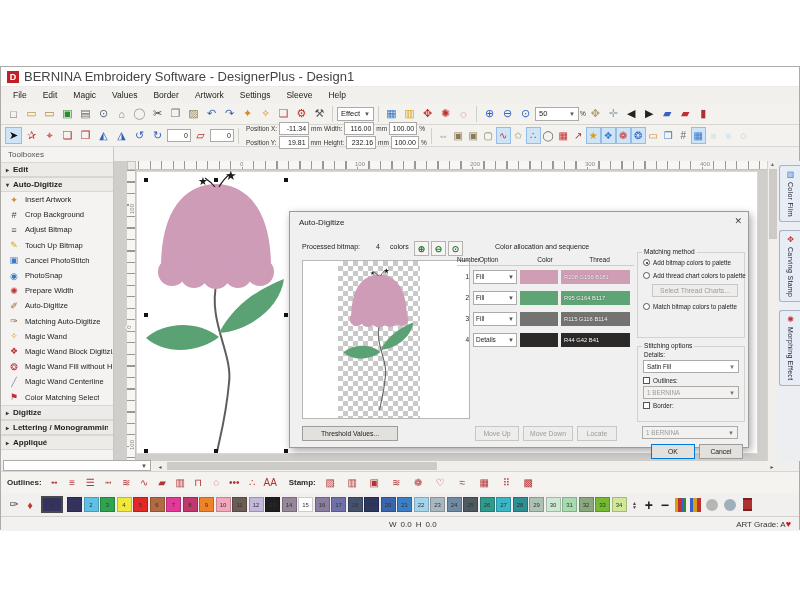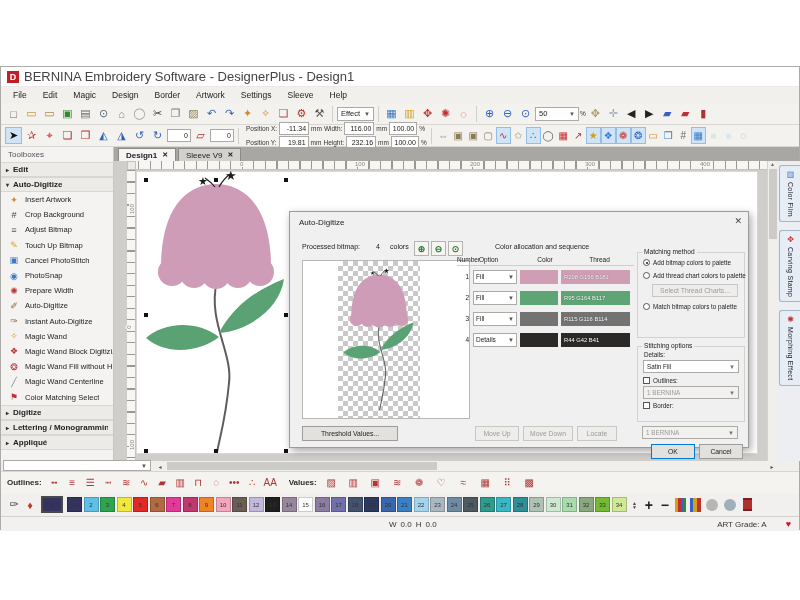--- a/index.html
+++ b/index.html
@@ -116,39 +116,39 @@
   .pal-swatch{width:15px;height:15px;margin-right:1.5px;display:flex;align-items:center;justify-content:center;font-size:6px;border:1px solid rgba(0,0,0,.2);flex:none}
   .spinner{display:flex;flex-direction:column;font-size:5px;color:#444;line-height:4px;margin:0 4px}
   .pm{font-size:14px;font-weight:bold;width:16px;text-align:center}
   .chart-icon{width:11px;height:14px;margin:0 2px;background:linear-gradient(90deg,#d4a017 0 25%,#c03030 0 50%,#3a5fc8 0 75%,#2e8b2e 0)}
   .chart-icon.b{background:linear-gradient(90deg,#3a5fc8 0 30%,#d4a017 0 60%,#c03030 0)}
   .ball{width:12px;height:12px;border-radius:50%;background:#b6b6b6;margin:0 3px}
   .ball.g{background:#9fb0ba}
   .spool{width:9px;height:13px;background:#b03030;border-top:2px solid #7a2020;border-bottom:2px solid #7a2020;margin:0 4px}
   .statusbar{position:absolute;left:0;top:449px;width:100%;height:15px;background:#f2f1ef;border-top:1px solid #d3d1cc;display:flex;align-items:center;font-size:8px;color:#333}
   .dims{position:absolute;left:388px;display:flex;gap:4px}
-  .grade{position:absolute;right:8px;display:flex;gap:19px;align-items:center}
+  .grade{position:absolute;right:8px;display:flex;gap:0;align-items:center}
   .heart{color:#d01818;font-size:9px}
 </style>
 </head>
 <body>
 
 <div class="stage">
   <div class="app">
 
     <div class="titlebar">
       <span class="appicon">D</span>
       <span class="title-text">BERNINA Embroidery Software - DesignerPlus - Design1</span>
     </div>
 
     <div class="menubar">
       <span class="menu-item">File</span>
         <span class="menu-item">Edit</span>
         <span class="menu-item">Magic</span>
-        <span class="menu-item">Design</span>
+        <span class="menu-item">Values</span>
         <span class="menu-item">Border</span>
         <span class="menu-item">Artwork</span>
         <span class="menu-item">Settings</span>
         <span class="menu-item">Sleeve</span>
         <span class="menu-item">Help</span>
     </div>
 
     <div class="toolbar toolbar1">
       <span class="iconrow">
         <span class="tbi" style="color: rgb(107, 107, 107);">□</span>
@@ -262,33 +262,20 @@
           <span class="tbi" style="width: 15px; font-size: 10px; color: rgb(208, 128, 48);">▭</span>
           <span class="tbi" style="width: 15px; font-size: 10px; color: rgb(58, 120, 200);">❒</span>
           <span class="tbi" style="width: 15px; font-size: 10px; color: rgb(102, 102, 102);">#</span>
           <span class="tbi active" style="width: 15px; font-size: 10px; color: rgb(58, 120, 200);">▦</span>
           <span class="tbi" style="width: 15px; font-size: 10px; color: rgb(216, 236, 216);">■</span>
           <span class="tbi" style="width: 15px; font-size: 10px; color: rgb(216, 232, 240);">■</span>
           <span class="tbi" style="width: 15px; font-size: 10px; color: rgb(153, 153, 153);">◌</span>
       </span>
     </div>
 
-    <div class="tabbar">
-
-        <div class="tab active">
-          <span class="tab-label">Design1</span>
-          <span class="tab-close">✕</span>
-        </div>
-
-        <div class="tab">
-          <span class="tab-label">Sleeve V9</span>
-          <span class="tab-close">✕</span>
-        </div>
-
-    </div>
 
     <div class="toolbox">
       <div class="tb-header">Toolboxes</div>
       <div>
 
           <div class="tb-row section">
             <span class="arrow">▸</span>
 
             <span class="tlabel">Edit</span>
           </div>
@@ -343,21 +330,21 @@
 
           <div class="tb-row item">
 
             <span class="ticon" style="color: rgb(154, 106, 58);">✐</span>
             <span class="tlabel">Auto-Digitize</span>
           </div>
 
           <div class="tb-row item">
 
             <span class="ticon" style="color: rgb(154, 106, 58);">✑</span>
-            <span class="tlabel">Instant Auto-Digitize</span>
+            <span class="tlabel">Matching Auto-Digitize</span>
           </div>
 
           <div class="tb-row item">
 
             <span class="ticon" style="color: rgb(200, 160, 32);">✧</span>
             <span class="tlabel">Magic Wand</span>
           </div>
 
           <div class="tb-row item">
 
@@ -619,21 +606,21 @@
           <span class="oicon">≋</span>
           <span class="oicon">∿</span>
           <span class="oicon">▰</span>
           <span class="oicon">▥</span>
           <span class="oicon">⊓</span>
           <span class="oicon">◌</span>
           <span class="oicon">•••</span>
           <span class="oicon">∴</span>
           <span class="oicon">AA</span>
       </span>
-      <span class="outlbl" style="margin-left:10px">Values:</span>
+      <span class="outlbl" style="margin-left:10px">Stamp:</span>
       <span class="iconrow">
         <span class="ficon">▨</span>
           <span class="ficon">▥</span>
           <span class="ficon">▣</span>
           <span class="ficon">≋</span>
           <span class="ficon">❁</span>
           <span class="ficon">♡</span>
           <span class="ficon">≈</span>
           <span class="ficon">▦</span>
           <span class="ficon">⠿</span>

